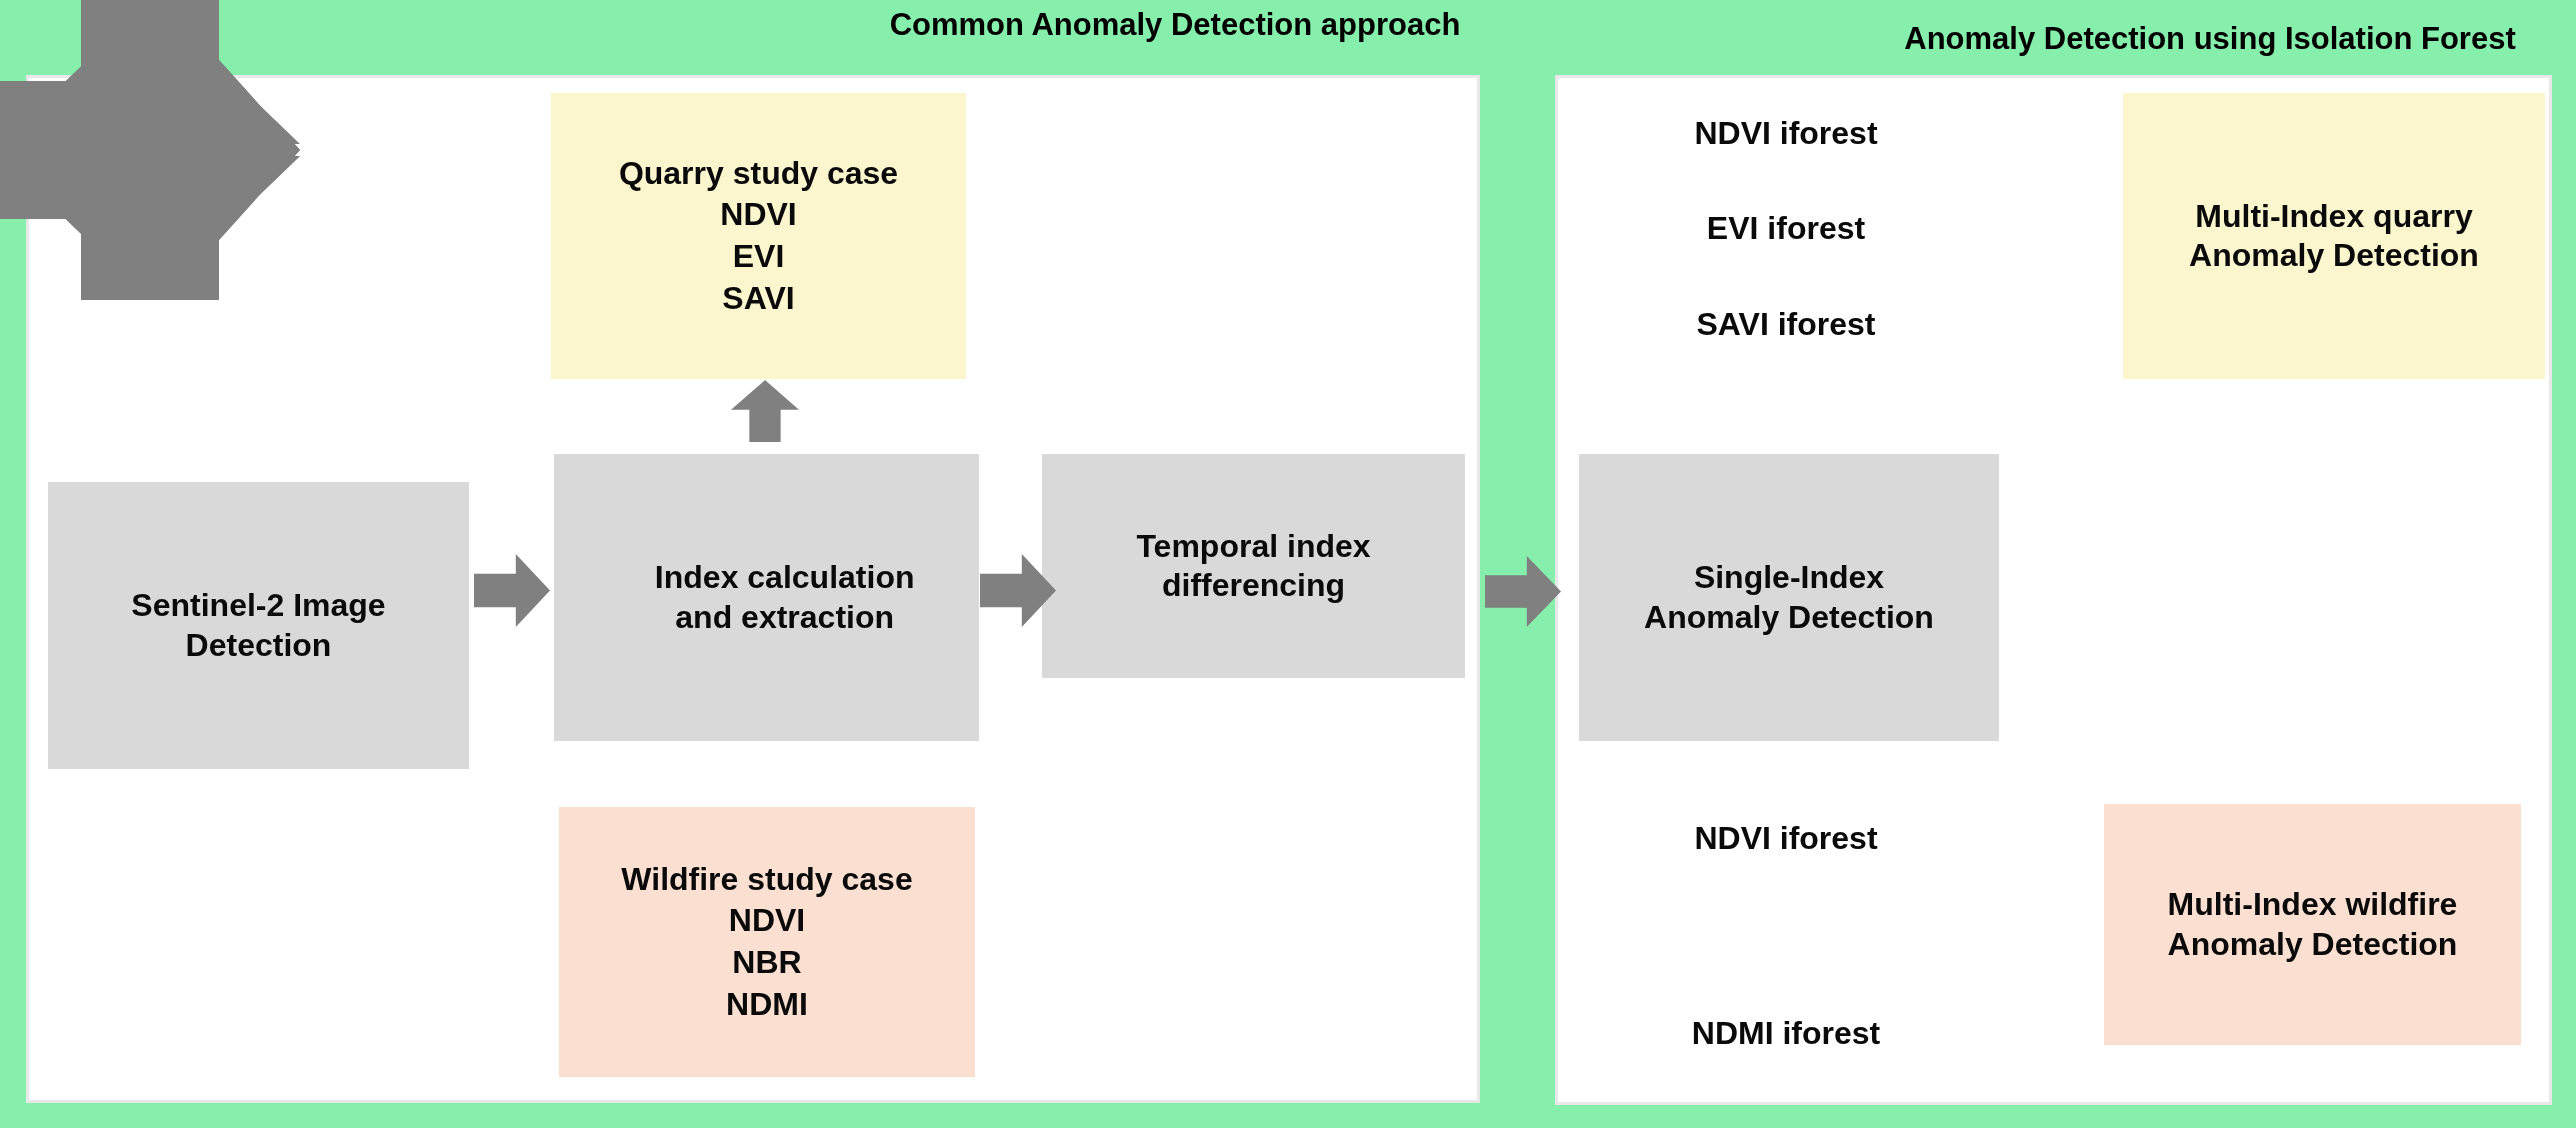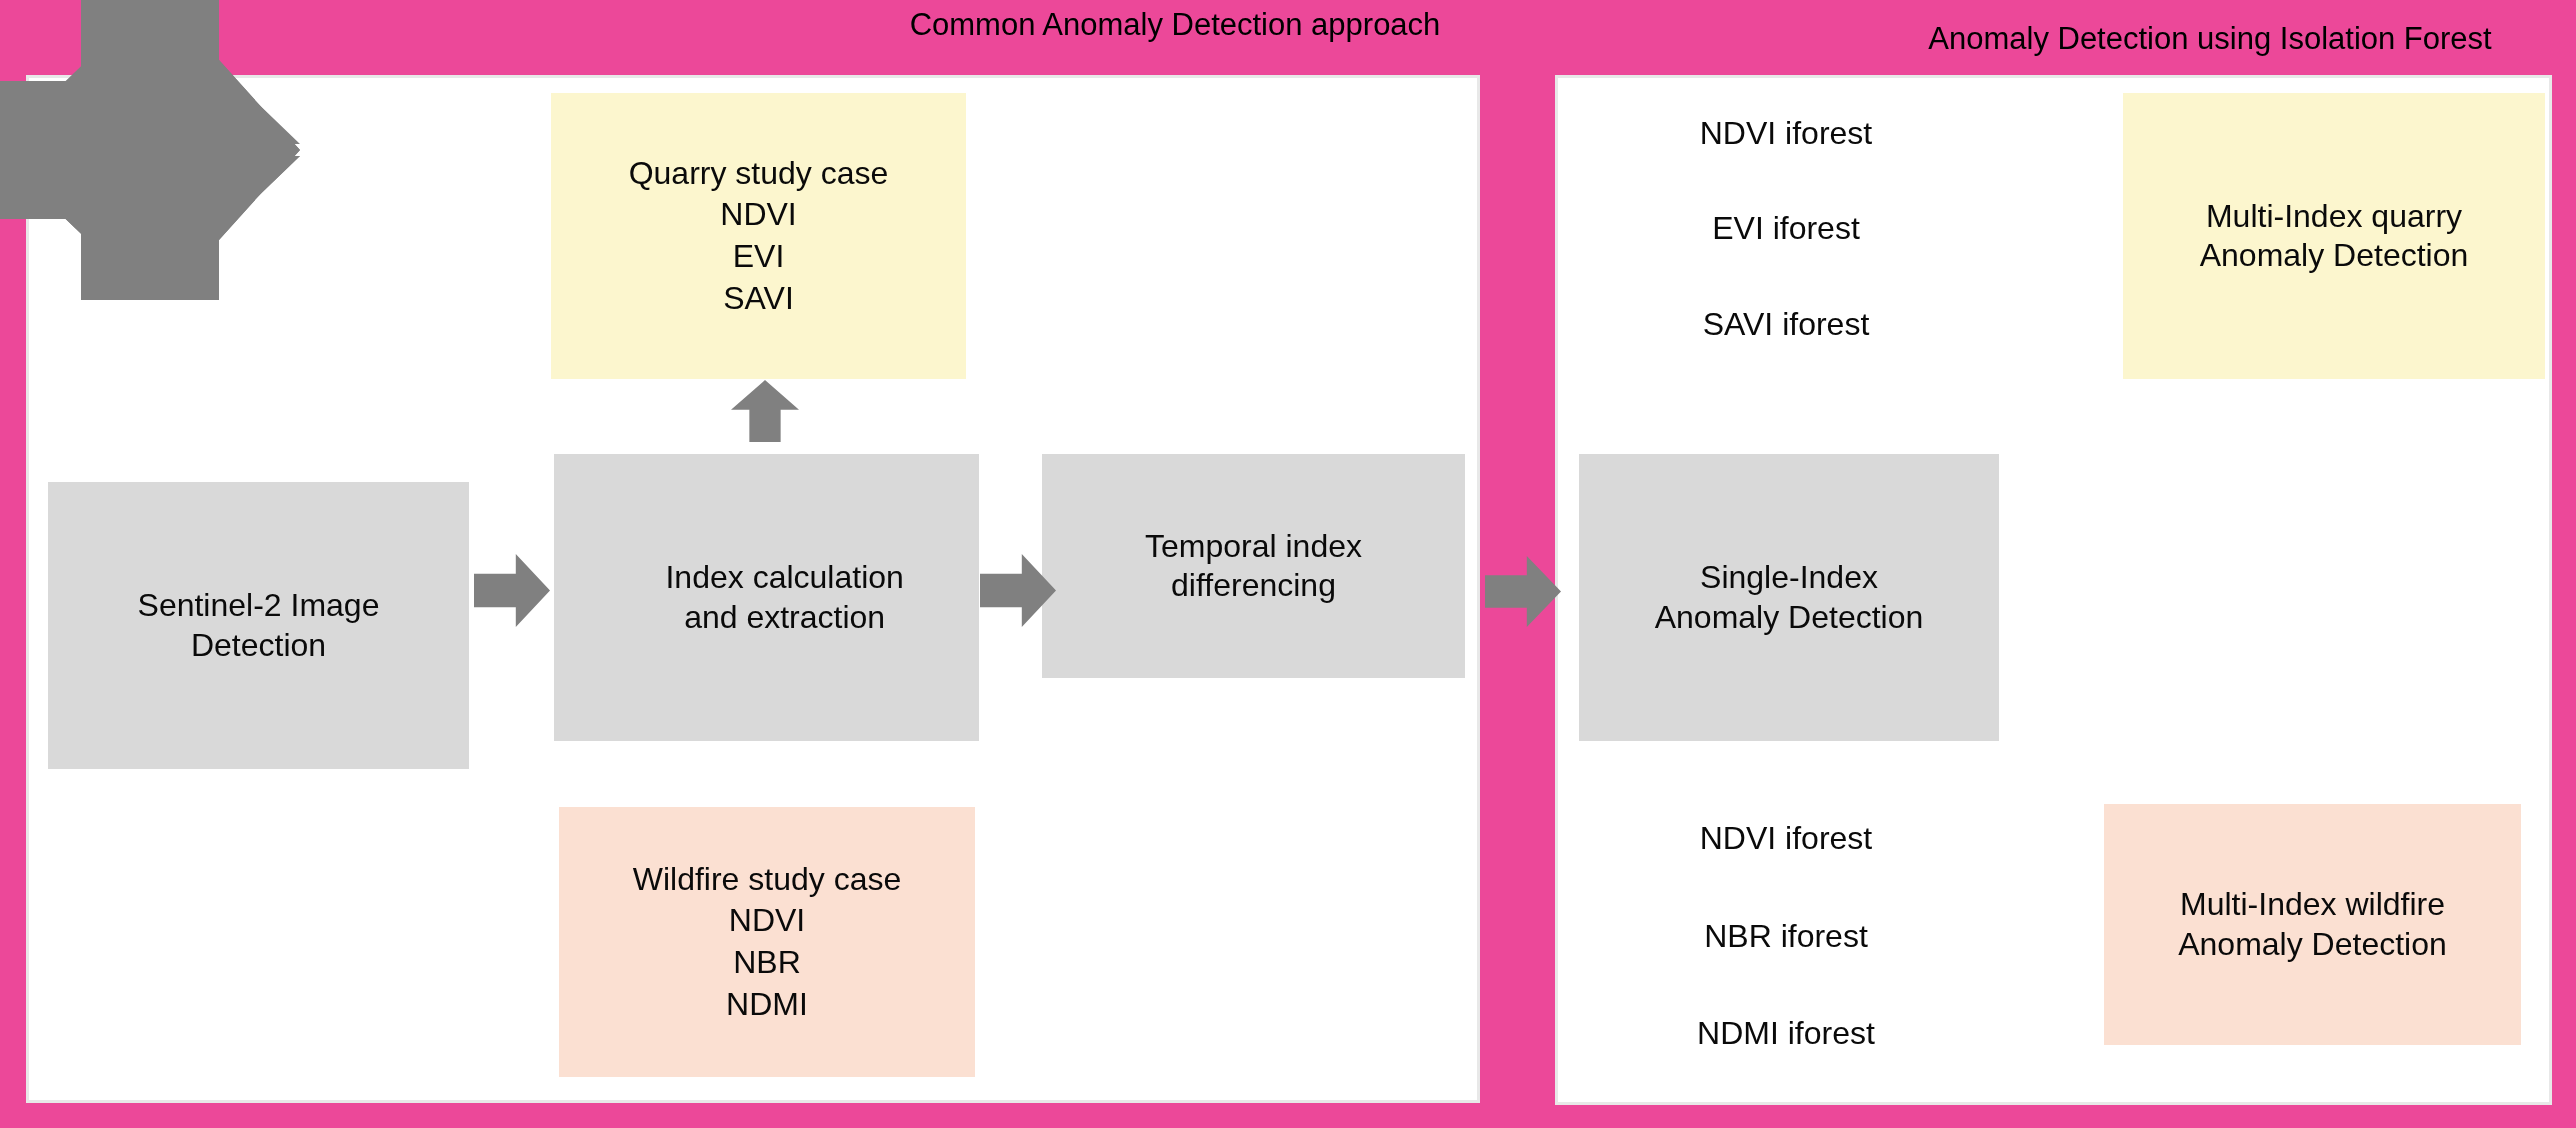--- a/index.html
+++ b/index.html
@@ -11,21 +11,22 @@
     width: 2576px;
     height: 1129px;
     font-family: "Liberation Sans", sans-serif;
     color: #000000;
     overflow: hidden;
   }
   #stage {
     position: relative;
     width: 2576px;
     height: 1129px;
-    background: #ec4899;
+    background: #86efac;
+    font-weight: bold;
   }
 
   
   .panel-title {
     position: absolute;
     font-size: 31px;
     line-height: 37px;
     color: #000000;
     white-space: nowrap;
     text-align: center;
@@ -149,21 +150,20 @@
   <div class="box gray" id="box-single">
     <span class="ln">Single-Index</span>
     <span class="ln">Anomaly Detection</span>
   </div>
 
   <div class="strip yellow" id="strip-ndvi-y">NDVI iforest</div>
   <div class="strip yellow" id="strip-evi-y">EVI iforest</div>
   <div class="strip yellow" id="strip-savi-y">SAVI iforest</div>
 
   <div class="strip pink" id="strip-ndvi-p">NDVI iforest</div>
-  <div class="strip pink" id="strip-nbr-p">NBR iforest</div>
   <div class="strip pink" id="strip-ndmi-p">NDMI iforest</div>
 
   <div class="box yellow" id="box-multi-quarry">
     <span class="ln">Multi-Index quarry</span>
     <span class="ln">Anomaly Detection</span>
   </div>
 
   <div class="box pink" id="box-multi-wildfire">
     <span class="ln">Multi-Index wildfire</span>
     <span class="ln">Anomaly Detection</span>

